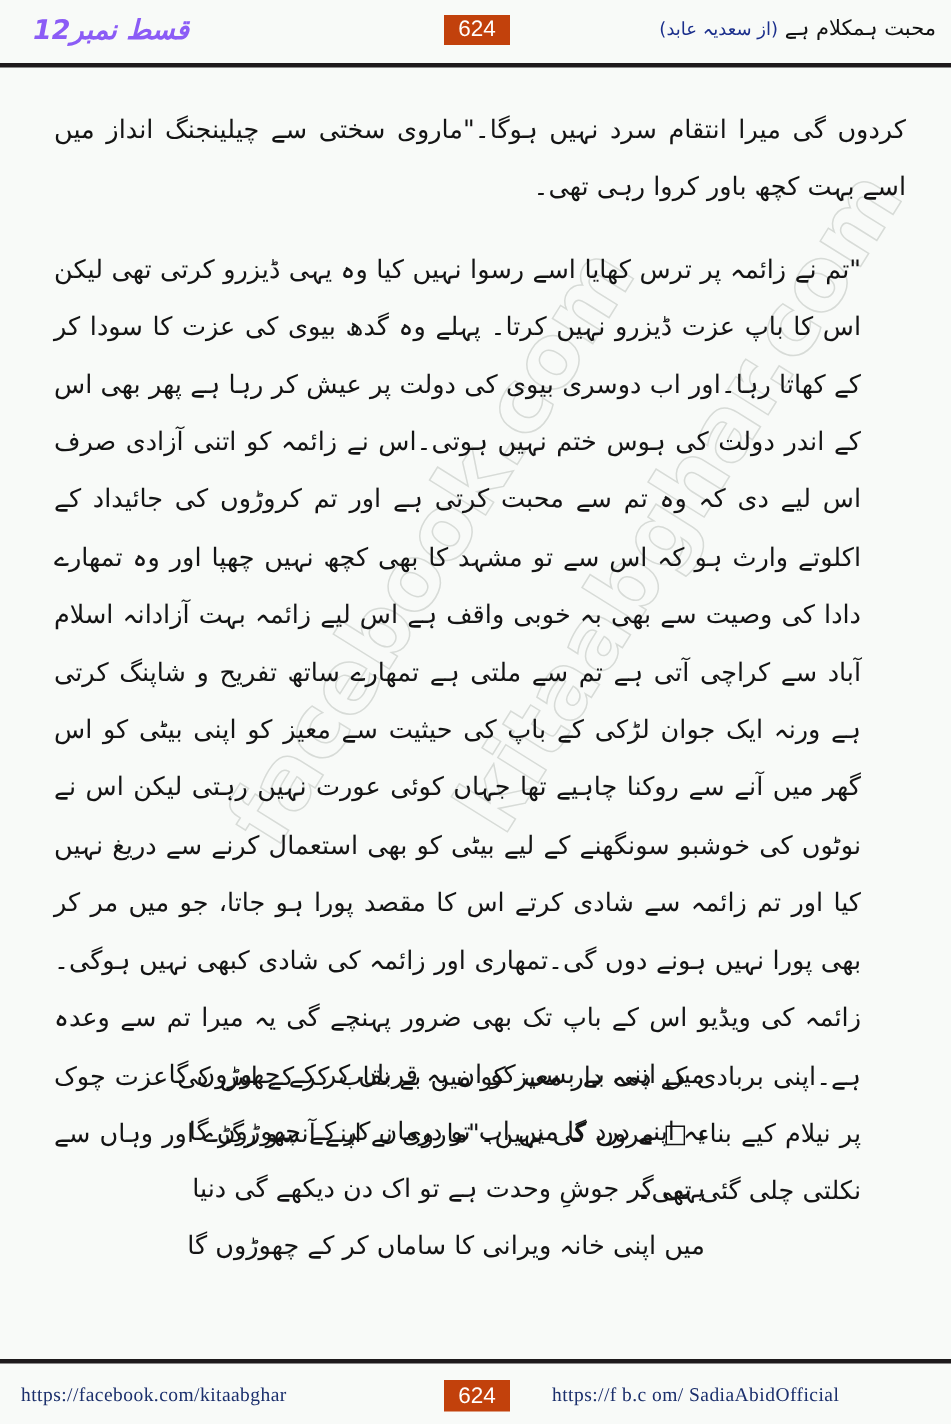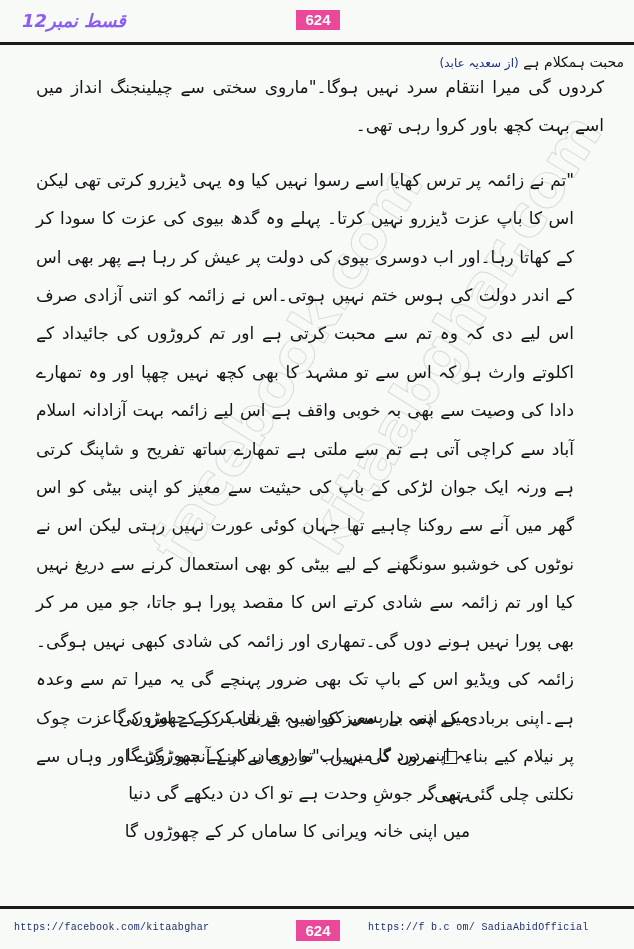--- a/index.html
+++ b/index.html
@@ -28,43 +28,42 @@
     width: 634px; height: 42px;
   }
   .header-title {
     position: absolute;
     right: 10px;
     top: 10px;
     font-size: 14px;
     direction: rtl;
     white-space: nowrap;
     color: #111;
-    margin-top: 44px;
   }
   .header-title .author {
     color: #1b2f8c;
     font-size: 12px;
   }
   .header-episode {
     position: absolute;
     left: 22px;
     top: 10px;
     font-size: 18px;
     direction: rtl;
     white-space: nowrap;
     color: #8b5cf6;
     font-weight: bold;
     font-style: italic;
   }
   .page-badge {
     position: absolute;
-    background: #ec4899;
+    background: #c2410c;
     color: #ffffff;
     font-family: "Liberation Sans", sans-serif;
-    font-weight: bold;
+    font-weight: normal;
     font-size: 15px;
     text-align: center;
     line-height: 20px;
   }
   .page-badge.top { left: 296px; top: 10px; width: 44px; height: 20px; }
   .page-badge.bottom { left: 296px; top: 920px; width: 44px; height: 21px; line-height: 21px; }
   .rule {
     position: absolute;
     left: 0;
     width: 634px;
@@ -141,22 +140,22 @@
     line-height: 38px;
     color: #141414;
     text-align: left;
   }
   .poem div { white-space: nowrap; }
 
   
   .footer-link {
     position: absolute;
     top: 922px;
-    font-family: Liberation Mono, monospace;
-    font-size: 10px;
+    font-family: Liberation Serif, serif;
+    font-size: 13px;
     color: #1b2f6c;
     white-space: nowrap;
     letter-spacing: 0.3px;
   }
   .footer-link.left { left: 14px; }
   .footer-link.right { left: 368px; }
 </style>
 </head>
 <body>
 

